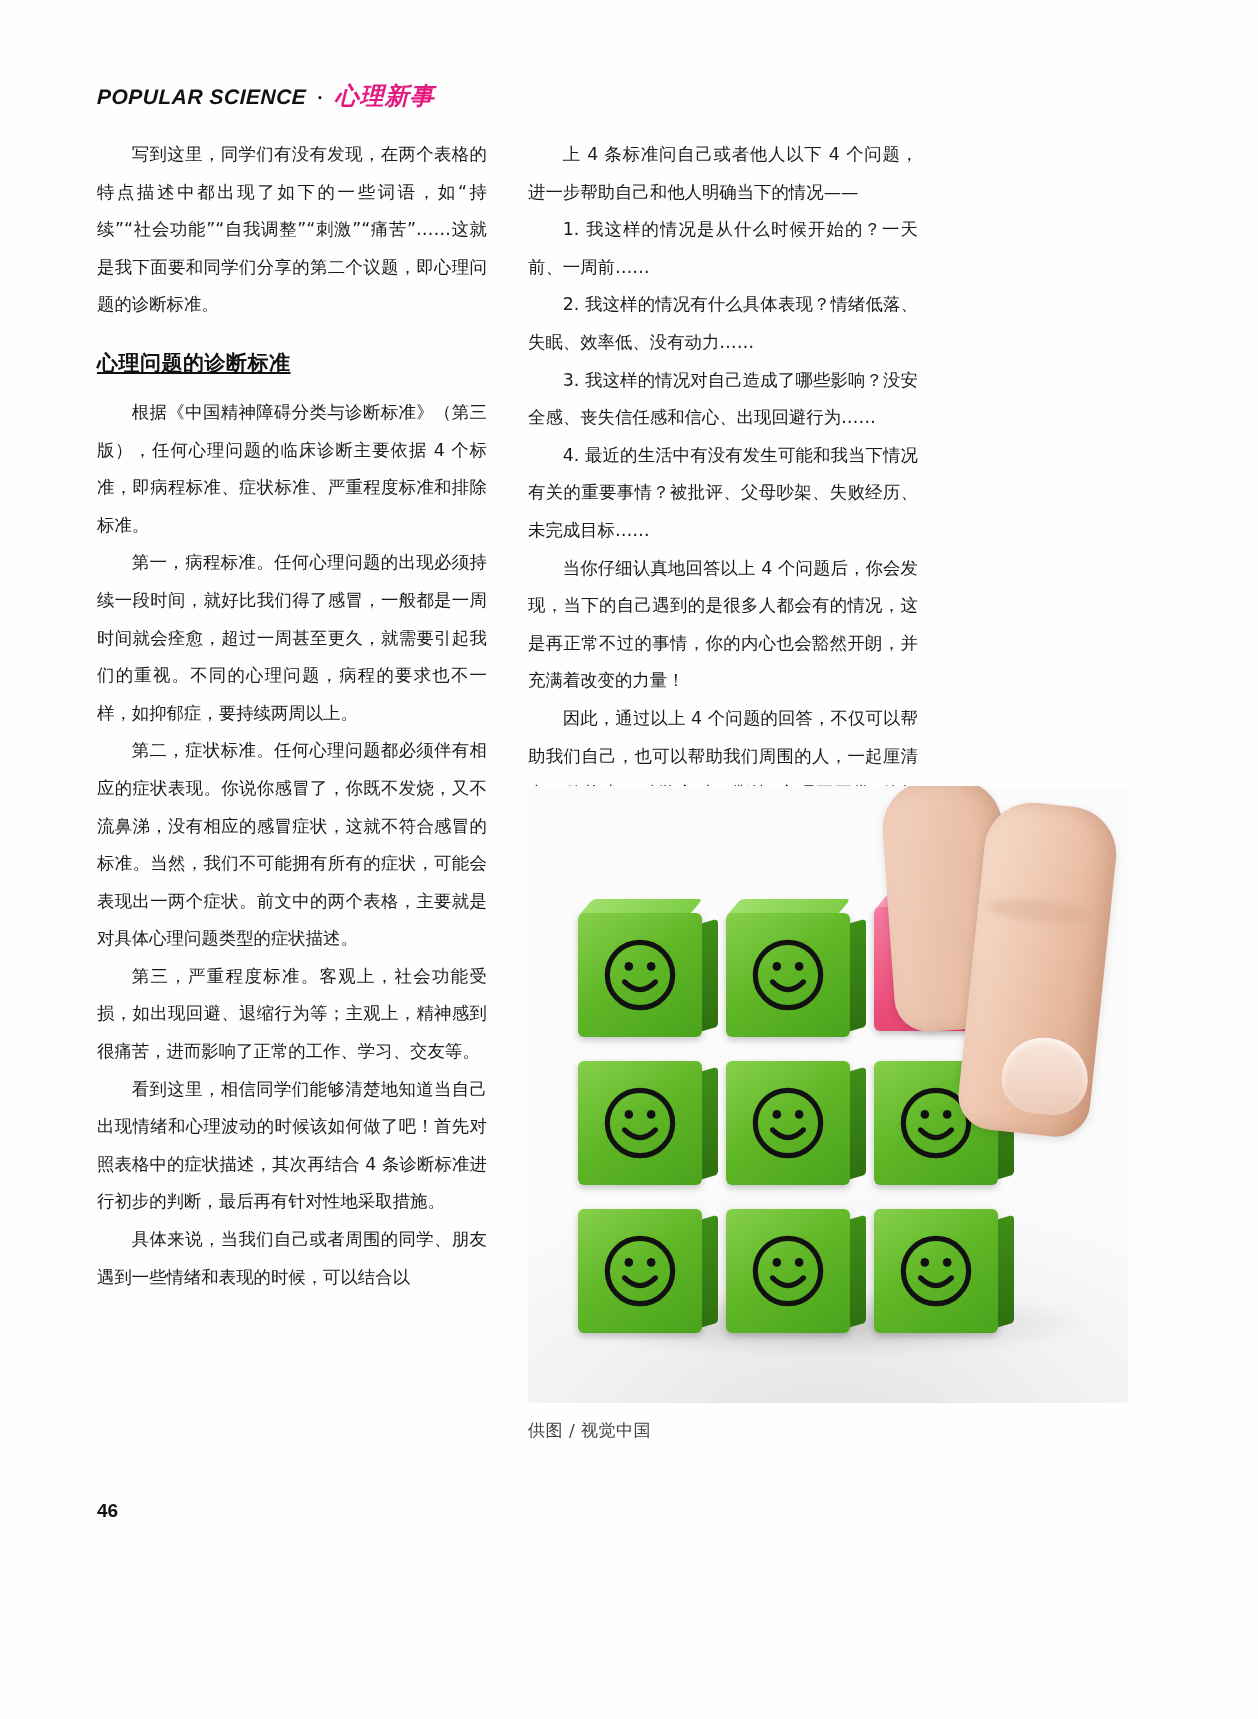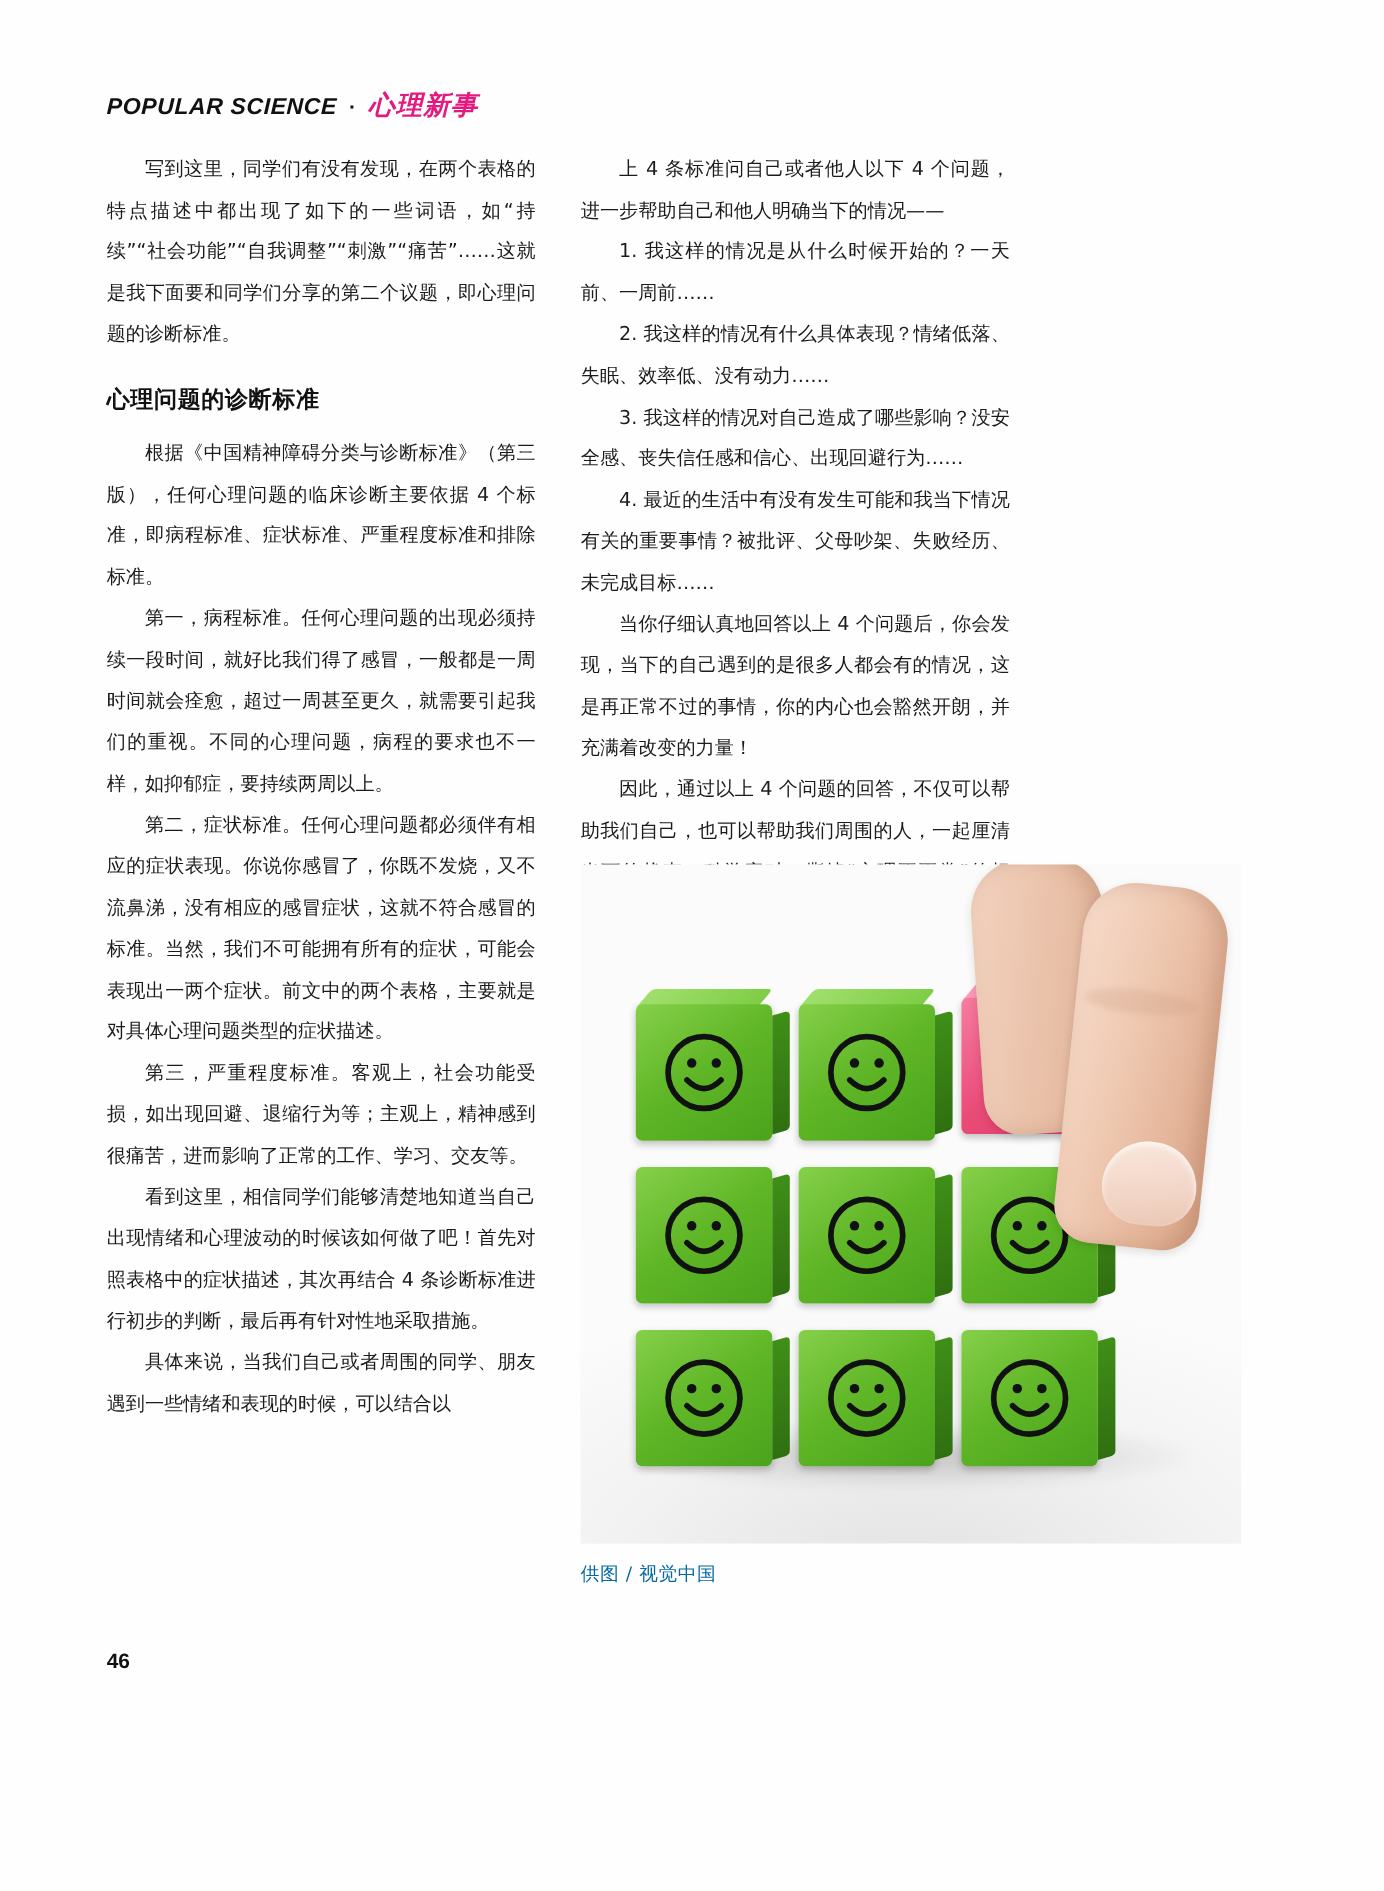--- a/index.html
+++ b/index.html
@@ -70,20 +70,21 @@
   }
 
   h2.section-title{
     margin:22px 0 14px 0;
     font-size:21px;
     font-weight:bold;
     line-height:34px;
     color:#111111;
     letter-spacing:0.5px;
     font-family:"DejaVu Sans","Liberation Sans",sans-serif;
+    text-decoration:underline;
   }
 
   .editor-credit{
     margin-top:10px;
     text-align:right;
     font-size:17px;
     line-height:34px;
     color:#1b1b1b;
   }
 
@@ -193,21 +194,21 @@
     background:rgba(200,150,125,0.25);
     filter:blur(3px);
     transform:rotate(6deg);
   }
 
   .photo-caption{
     position:absolute;
     left:528px;
     top:1419px;
     font-size:17px;
-    color:#0369a1;
+    color:#404040;
     font-family:"DejaVu Serif","Liberation Serif",serif;
     letter-spacing:0.5px;
   }
 
   .page-number{
     position:absolute;
     left:97px;
     top:1500px;
     font-size:19px;
     font-weight:bold;

